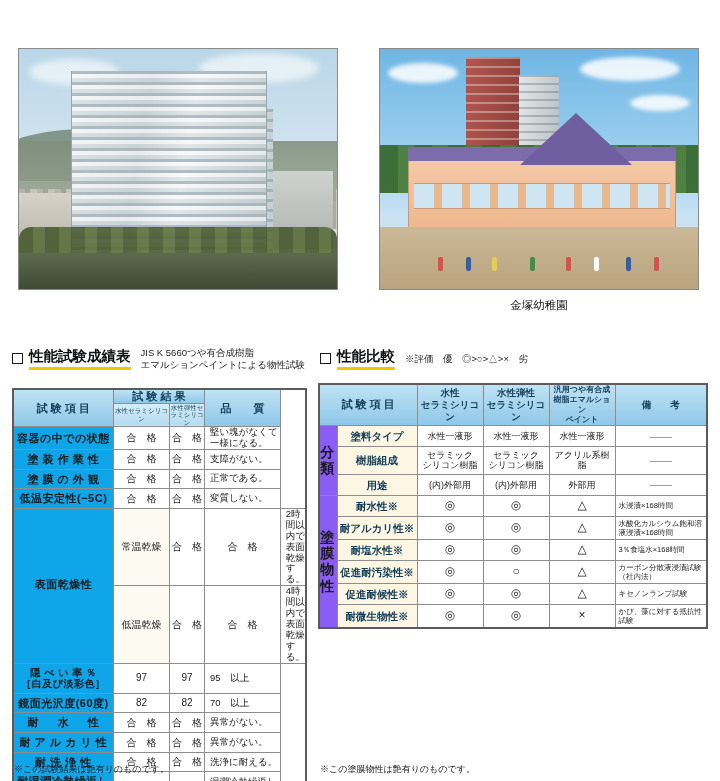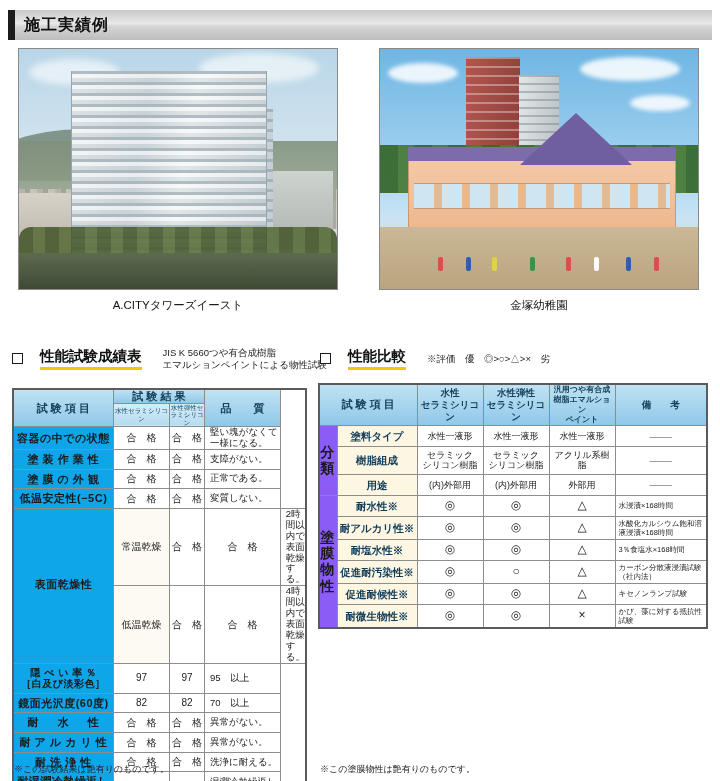--- a/index.html
+++ b/index.html
@@ -133,21 +133,21 @@
     position:absolute; left:34px; top:134px; width:256px; height:26px;
     background: repeating-linear-gradient(90deg,#cfe6f2 0 20px, #e8b98f 20px 28px);
     border-top:1px solid #c59a75; border-bottom:1px solid #c59a75;
   }
   .ph2 .yard { position:absolute; left:0; bottom:0; width:100%; height:62px;
                background: linear-gradient(to bottom,#cbb896,#b9a47f); }
   .ph2 .kid { position:absolute; bottom:18px; width:5px; height:14px; border-radius:2px; }
   .ph2 .fence { position:absolute; left:0; bottom:58px; width:100%; height:4px; background:#9b8a6d; }
 
   
-  .sec-head { position:absolute; display:flex; align-items:center; gap:17px; }
+  .sec-head { position:absolute; display:flex; align-items:center; gap:6px; }
   .sec-head .sq {
     width:11px; height:11px; border:1.6px solid #1b1b1b; background:#fff; display:inline-block;
   }
   .sec-head .sec-title {
     font-size:14.5px; font-weight:bold; color:#111;
     border-bottom: 3px solid #f2c600;
     padding-bottom:1px;
   }
   .sec-head .sec-note {
     font-size:9.5px; color:#222; line-height:1.25; margin-left:4px;
@@ -220,44 +220,40 @@
 
   .note-right {
     position:absolute; left:320px; top:763px; font-size:9px; color:#222;
   }
 </style>
 </head>
 <body>
 
 <div class="page">
 
-  <div class="header-band">
-    <span class="title">施工実績例</span>
-  </div>
 
   <div class="photo-row">
     <div class="photo-block left">
       <div class="photo-frame">
         <div class="ph1">
           <div class="sky-cloud" style="left:10px;top:10px;width:90px;height:26px;"></div>
           <div class="sky-cloud" style="left:180px;top:4px;width:120px;height:30px;"></div>
           <div class="hill2"></div>
           <div class="hill"></div>
           <div class="citystrip"></div>
           <div class="lowblock"></div>
           <div class="lowblock2"></div>
           <div class="tower2"></div>
           <div class="tower">
               <div class="tower-bal"></div>
             </div>
           <div class="trees"></div>
           <div class="ground"></div>
         </div>
       </div>
-      <div class="photo-caption">A.CITYタワーズイースト</div>
     </div>
 
     <div class="photo-block right">
       <div class="photo-frame">
         <div class="ph2">
           <div class="cloud" style="left:8px;top:14px;width:70px;height:20px;"></div>
           <div class="cloud" style="left:200px;top:8px;width:100px;height:24px;"></div>
           <div class="cloud" style="left:250px;top:46px;width:60px;height:16px;"></div>
           <div class="highrise"></div>
           <div class="whiterise"></div>

